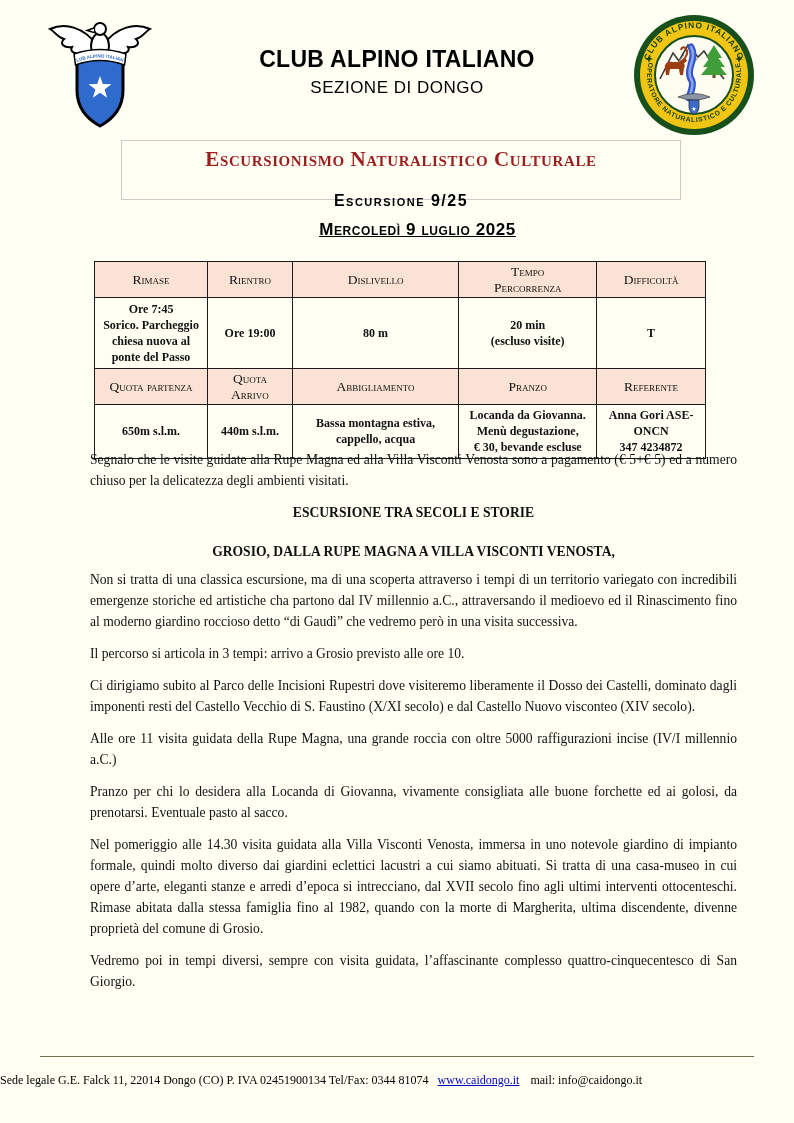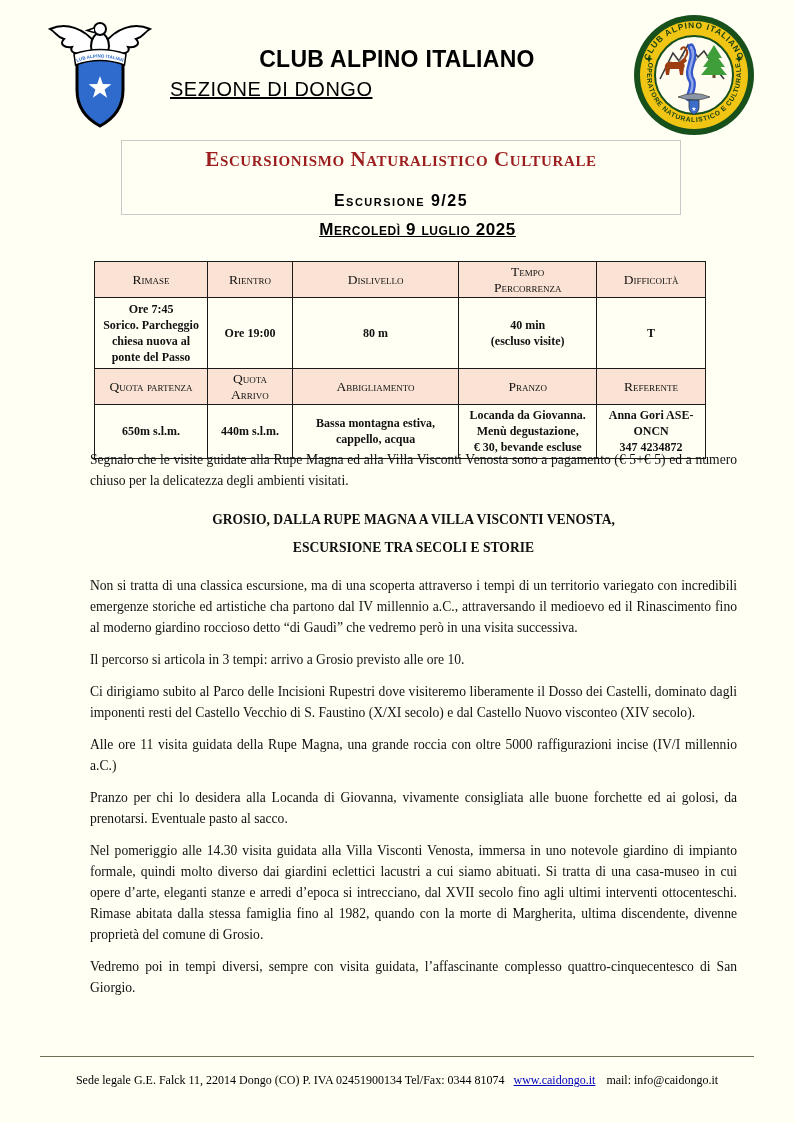--- a/index.html
+++ b/index.html
@@ -15,27 +15,27 @@
 
   
   .logo-left  { left:44px;  top:16px; width:112px; height:118px; }
   .logo-right { left:632px; top:13px; width:124px; height:124px; }
   .org-name {
     top:46px; left:170px; width:454px; text-align:center;
     font-family:"Liberation Sans", sans-serif; font-weight:bold;
     font-size:23px; letter-spacing:0.3px; color:#000;
   }
   .org-section {
-    top:78px; left:170px; width:454px; 
-    font-family:"Liberation Sans", sans-serif; font-size:20px; letter-spacing:0.5px; color:#000;text-decoration:underline;
+    top:78px; left:170px; width:454px; text-align:center;
+    font-family:"Liberation Sans", sans-serif; font-size:17px; letter-spacing:0.5px; color:#000;
   }
 
   
   .title-box {
-    top:140px; left:121px; width:560px; height:75px;
+    top:140px; left:121px; width:560px; height:60px;
     border:1px solid #c9c9c9; text-align:center;
   }
   .title-red {
     margin-top:6px; font-variant:small-caps; font-weight:bold;
     font-size:21px; letter-spacing:0.6px; color:#9C1D1D;
   }
   .title-sub {
     margin-top:20px; font-family:"Liberation Sans", sans-serif;
     font-variant:small-caps; font-weight:bold; font-size:16px; letter-spacing:1.5px; color:#000;
   }
@@ -68,21 +68,21 @@
     font-size:13.6px; line-height:21px; text-align:justify;
   }
   .body-text p { margin-bottom:11px; }
   .mid-heading { text-align:center; font-weight:bold; text-align-last:center; }
   .mh1 { margin-top:18px; margin-bottom:7px; }
   .mh2 { margin-bottom:17px; }
 
   
   .footer-divider { top:1056px; left:40px; width:714px; border-top:1px solid #6E6E55; }
   .footer-text {
-    top:1073px; left:0; width:100%; text-align:center; font-size:12px; color:#000;
+    top:1073px; left:0; width:100%; font-size:12px; color:#000;
   }
   .footer-text a { color:#0000BB; text-decoration:underline; margin:0 9px; }
   .footer-text .email { margin-left:2px; }
 
   svg text { font-family:"Liberation Sans", sans-serif; }
 </style>
 </head>
 <body>
 
 <div class="abs logo-left">
@@ -178,21 +178,21 @@
     <td>Dislivello</td>
     <td>Tempo
 Percorrenza</td>
     <td>Difficoltà</td>
   </tr>
   <tr class="data-row r-tall">
     <td>Ore 7:45
 Sorico. Parcheggio chiesa nuova al ponte del Passo</td>
     <td>Ore 19:00</td>
     <td>80 m</td>
-    <td>40 min
+    <td>20 min
 (escluso visite)</td>
     <td>T</td>
   </tr>
   <tr class="th-row">
     <td>Quota partenza</td>
     <td>Quota
 Arrivo</td>
     <td>Abbigliamento</td>
     <td>Pranzo</td>
     <td>Referente</td>
@@ -207,22 +207,22 @@
 € 30, bevande escluse</td>
     <td>Anna Gori ASE-ONCN
 347 4234872</td>
   </tr>
 </tbody>
   </table>
 
 <div class="abs body-text">
   <p>Segnalo che le visite guidate alla Rupe Magna ed alla Villa Visconti Venosta sono a pagamento (€ 5+€ 5) ed  a numero chiuso per la delicatezza degli ambienti visitati.</p>
 
+  <div class="mid-heading mh2">ESCURSIONE TRA SECOLI E STORIE</div>
   <div class="mid-heading mh1">GROSIO, DALLA RUPE MAGNA A VILLA VISCONTI VENOSTA,</div>
-  <div class="mid-heading mh2">ESCURSIONE TRA SECOLI E STORIE</div>
 
   <p>Non si tratta di una classica escursione, ma di una scoperta attraverso i tempi di un territorio variegato con incredibili emergenze storiche ed artistiche cha partono dal IV millennio a.C., attraversando il medioevo ed il Rinascimento fino al moderno giardino roccioso detto “di Gaudì” che vedremo però in una visita successiva.</p>
   <p>Il percorso si articola in 3 tempi: arrivo a Grosio previsto alle ore 10.</p>
   <p>Ci dirigiamo subito al Parco delle Incisioni Rupestri dove visiteremo liberamente il Dosso dei Castelli, dominato dagli imponenti resti del Castello Vecchio di S. Faustino (X/XI secolo) e dal Castello Nuovo visconteo (XIV secolo).</p>
   <p>Alle ore 11 visita guidata della Rupe Magna, una grande roccia con oltre 5000 raffigurazioni incise (IV/I millennio a.C.)</p>
   <p>Pranzo per chi lo desidera alla Locanda di Giovanna, vivamente consigliata alle buone forchette ed ai golosi, da prenotarsi. Eventuale pasto al sacco.</p>
   <p>Nel pomeriggio alle 14.30 visita guidata alla Villa Visconti Venosta, immersa in uno notevole giardino di impianto formale, quindi molto diverso dai giardini eclettici lacustri a cui siamo abituati. Si tratta di una casa-museo in cui opere d’arte, eleganti stanze e arredi d’epoca si intrecciano, dal XVII secolo fino agli ultimi interventi ottocenteschi.  Rimase abitata dalla stessa famiglia fino al 1982, quando con la morte di Margherita, ultima discendente, divenne proprietà del comune di Grosio.</p>
   <p>Vedremo poi in tempi diversi, sempre con visita guidata, l’affascinante complesso quattro-cinquecentesco di San Giorgio.</p>
 </div>
 

